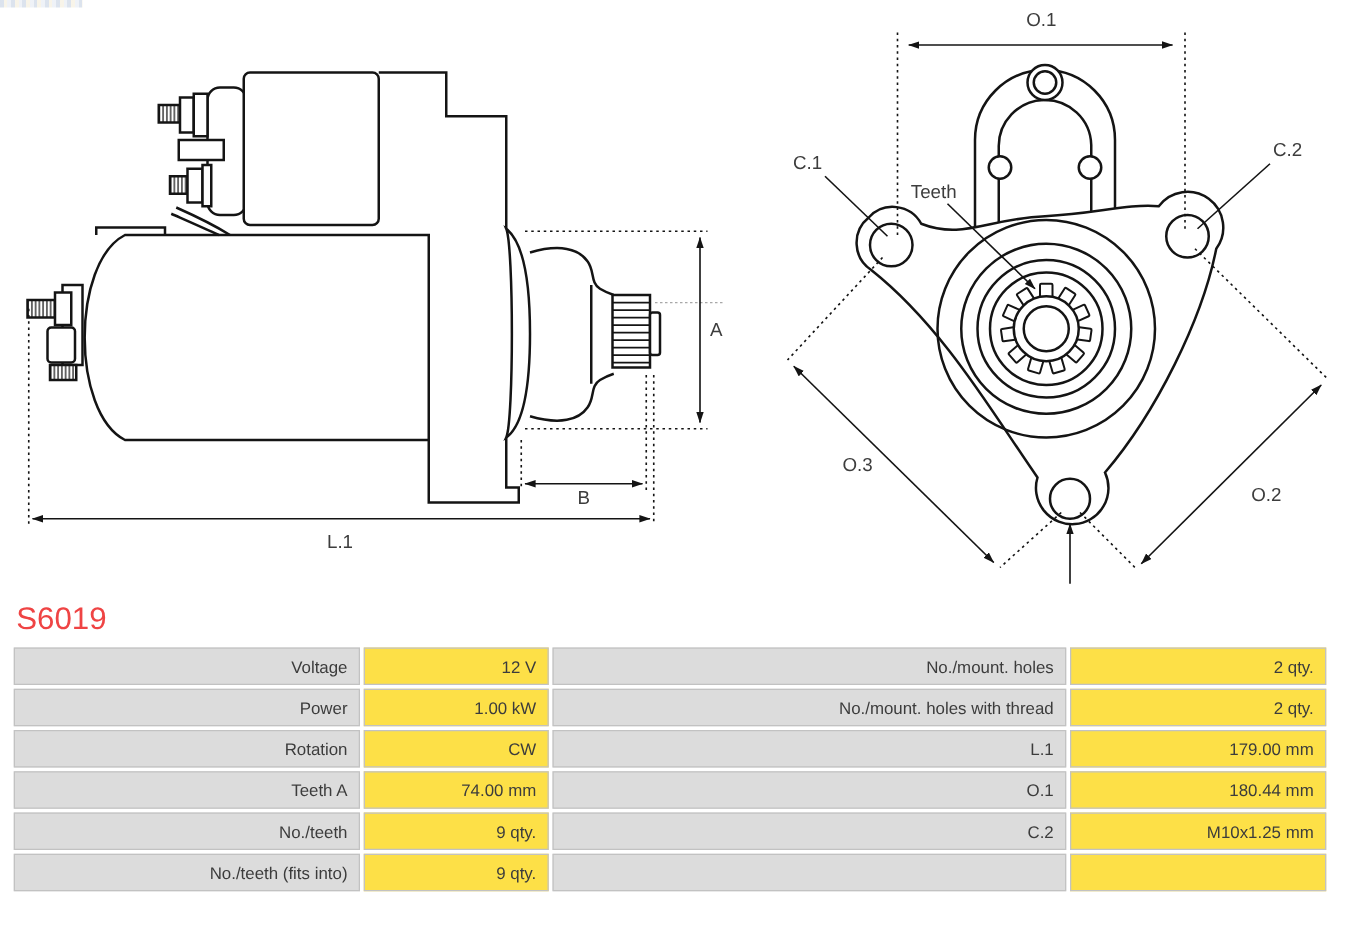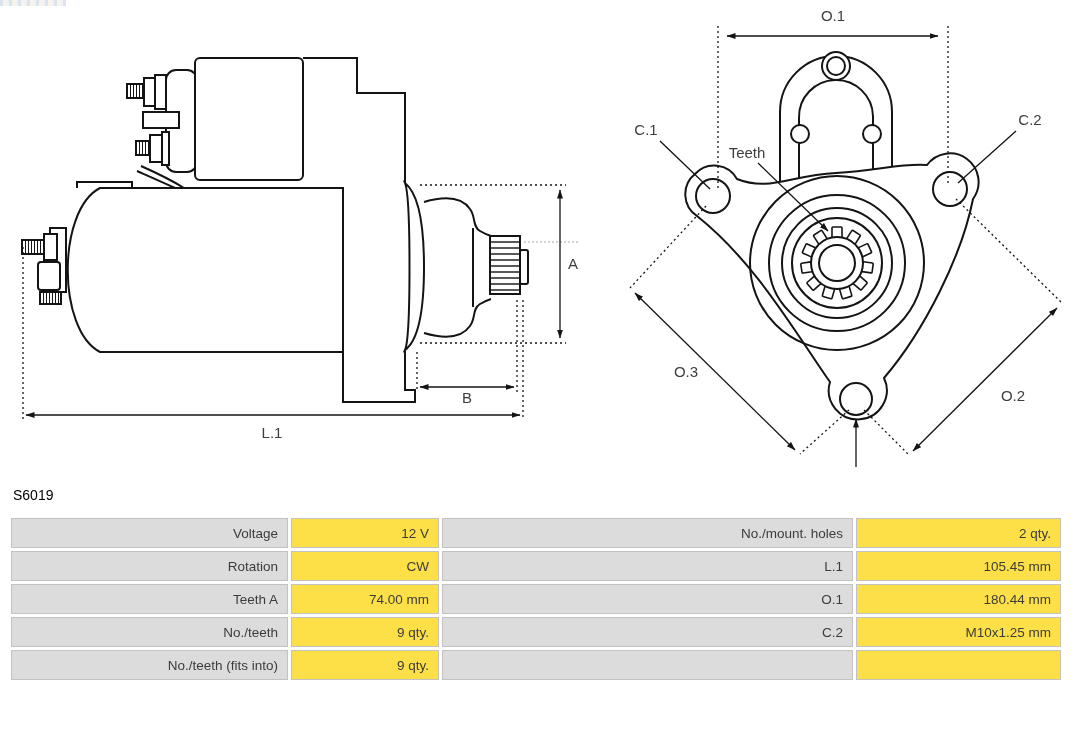--- a/index.html
+++ b/index.html
@@ -1,20 +1,20 @@
 <!DOCTYPE html>
 <html><head>
 <meta charset="utf-8">
 <style>
   html,body{margin:0;padding:0;background:#fff;}
   body{width:1080px;height:753px;position:relative;font-family:"Liberation Sans",sans-serif;overflow:hidden;}
   .artifact{position:absolute;top:0;left:0;width:66px;height:6px;opacity:.65;
     background:repeating-linear-gradient(90deg,#c9d4e4 0 3px,#f4eedd 3px 6px,#e6ebf3 6px 9px);}
   svg.diagram{position:absolute;top:0;left:0;}
-  .part-number{position:absolute;top:484px;left:13px;font-size:14px;line-height:22px;color:#000000;}
+  .part-number{position:absolute;top:484px;left:13px;font-size:25px;line-height:22px;color:#ef4444;}
   table.spec{position:absolute;top:515px;left:8px;width:1056px;border-collapse:separate;border-spacing:3px;
     table-layout:fixed;font-size:13.5px;color:#3c3c3c;}
   table.spec td{border:1px solid #c2c2c2;height:28px;padding:0 9px 0 20px;text-align:right;
     overflow:hidden;white-space:nowrap;}
   td.lbl{background:#dcdcdc;}
   td.val{background:#fde047;}
   text.dim{fill:#3d3d3d;font-size:15px;font-family:"Liberation Sans",sans-serif;}
 </style>
 </head>
 <body>
@@ -176,24 +176,30 @@
       <col style="width:205px">
   </colgroup>
   <tbody>
     <tr>
       <td class="lbl">Voltage</td>
       <td class="val">12 V</td>
       <td class="lbl">No./mount. holes</td>
       <td class="val">2 qty.</td>
     </tr>
     <tr>
+      <td class="lbl">Power</td>
+      <td class="val">1.00 kW</td>
+      <td class="lbl">No./mount. holes with thread</td>
+      <td class="val">2 qty.</td>
+    </tr>
+    <tr>
       <td class="lbl">Rotation</td>
       <td class="val">CW</td>
       <td class="lbl">L.1</td>
-      <td class="val">105.45 mm</td>
+      <td class="val">179.00 mm</td>
     </tr>
     <tr>
       <td class="lbl">Teeth A</td>
       <td class="val">74.00 mm</td>
       <td class="lbl">O.1</td>
       <td class="val">180.44 mm</td>
     </tr>
     <tr>
       <td class="lbl">No./teeth</td>
       <td class="val">9 qty.</td>

